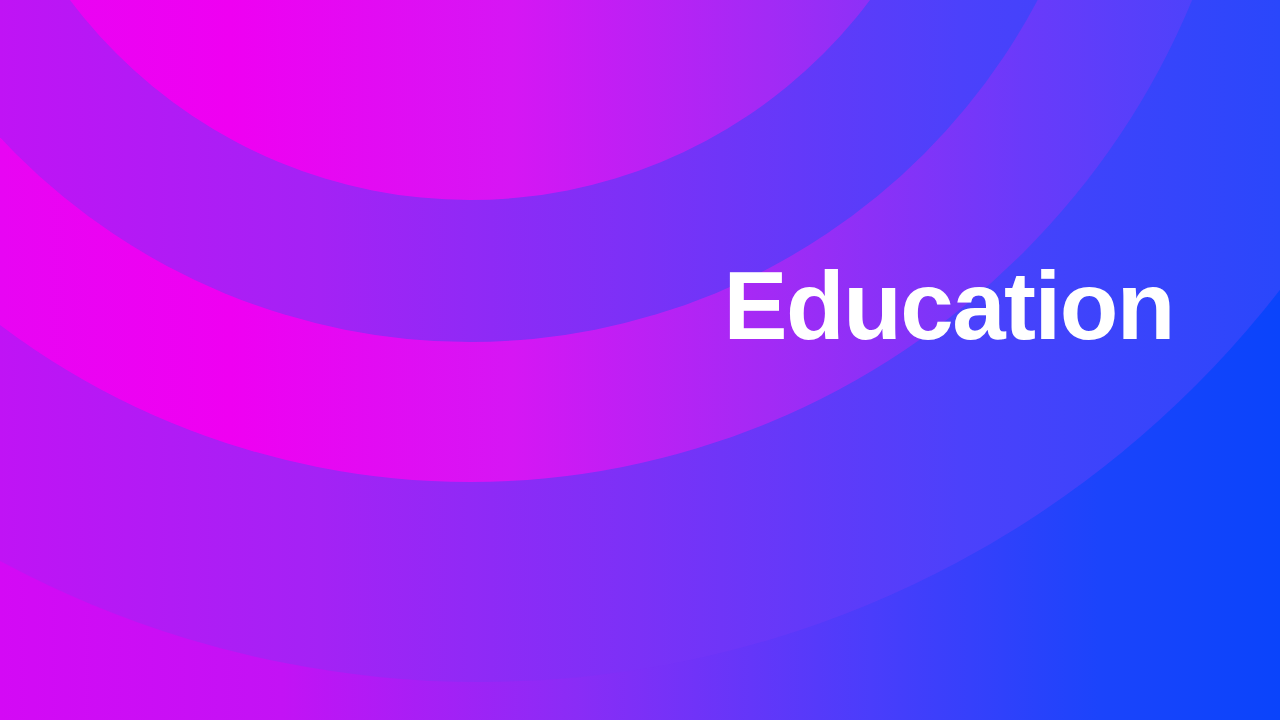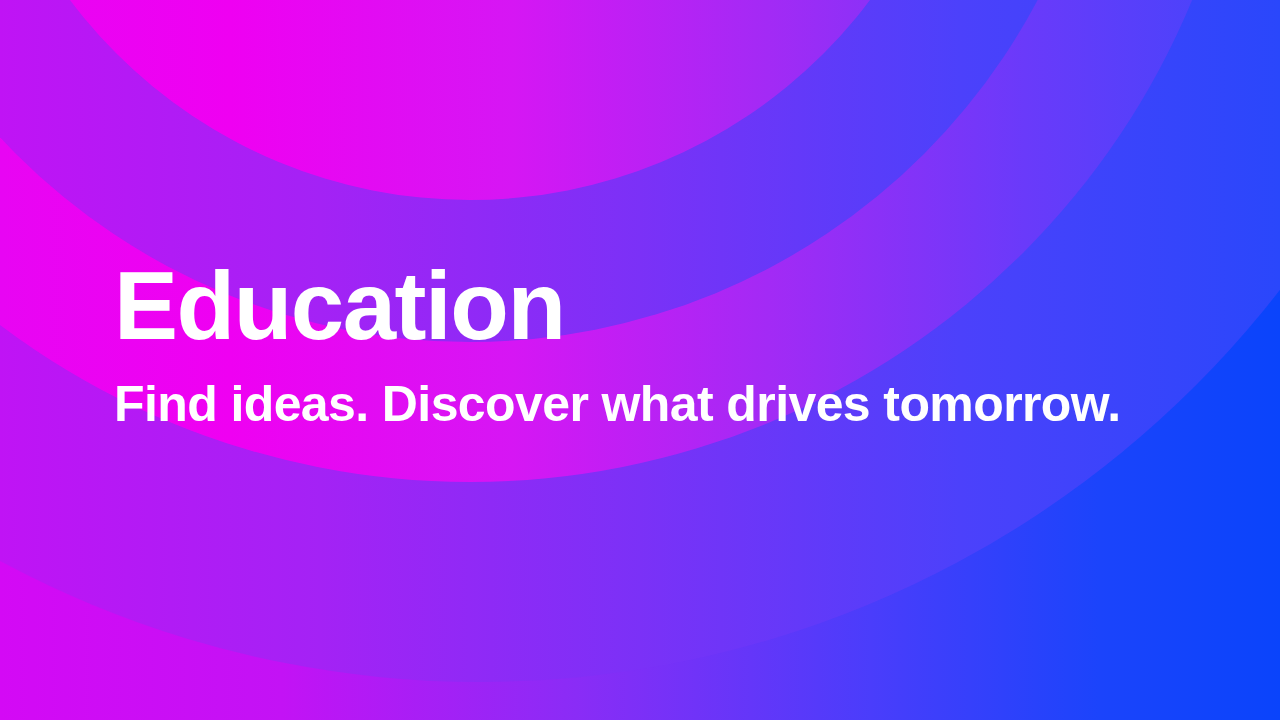--- a/index.html
+++ b/index.html
@@ -40,20 +40,21 @@
   }
   .hero-title {
     margin: 0;
     font-family: "Liberation Sans", "DejaVu Sans", sans-serif;
     font-size: 96px;
     line-height: 1.0;
     font-weight: 700;
     color: #ffffff;
     letter-spacing: -1.5px;
     white-space: nowrap;
+    text-align: right;
   }
   .hero-subtitle {
     margin: 0;
     padding-top: 22px;
     font-family: "Liberation Sans", "DejaVu Sans", sans-serif;
     font-size: 50px;
     line-height: 1.15;
     font-weight: 700;
     color: #ffffff;
     letter-spacing: -0.6px;
@@ -121,17 +122,16 @@
     </g>
 
     <g mask="url(#maskMiddleBand)">
       <rect x="0" y="0" width="1280" height="720" fill="url(#magentaGrad)"></rect>
     </g>
   </svg>
 
   <div id="content">
     <div class="hero-block">
       <h1 class="hero-title">Education</h1>
-      <p class="hero-subtitle">Find ideas. Discover what drives tomorrow.</p>
     </div>
   </div>
 
 </div>
 
 </body></html>

